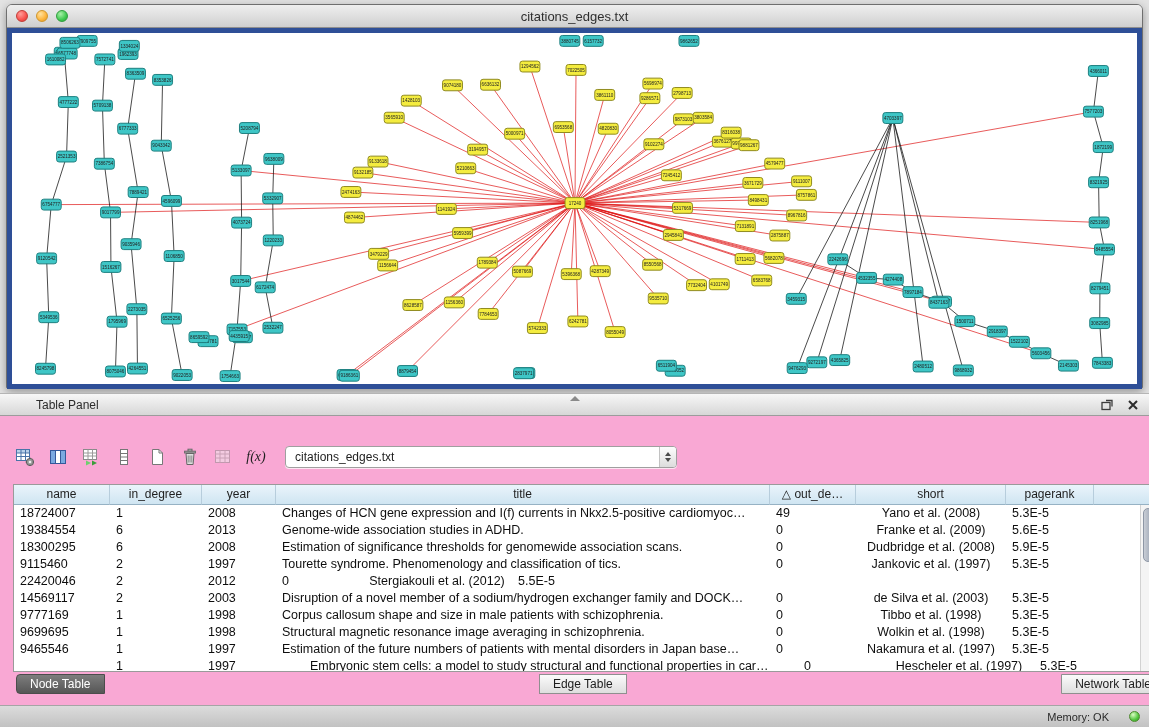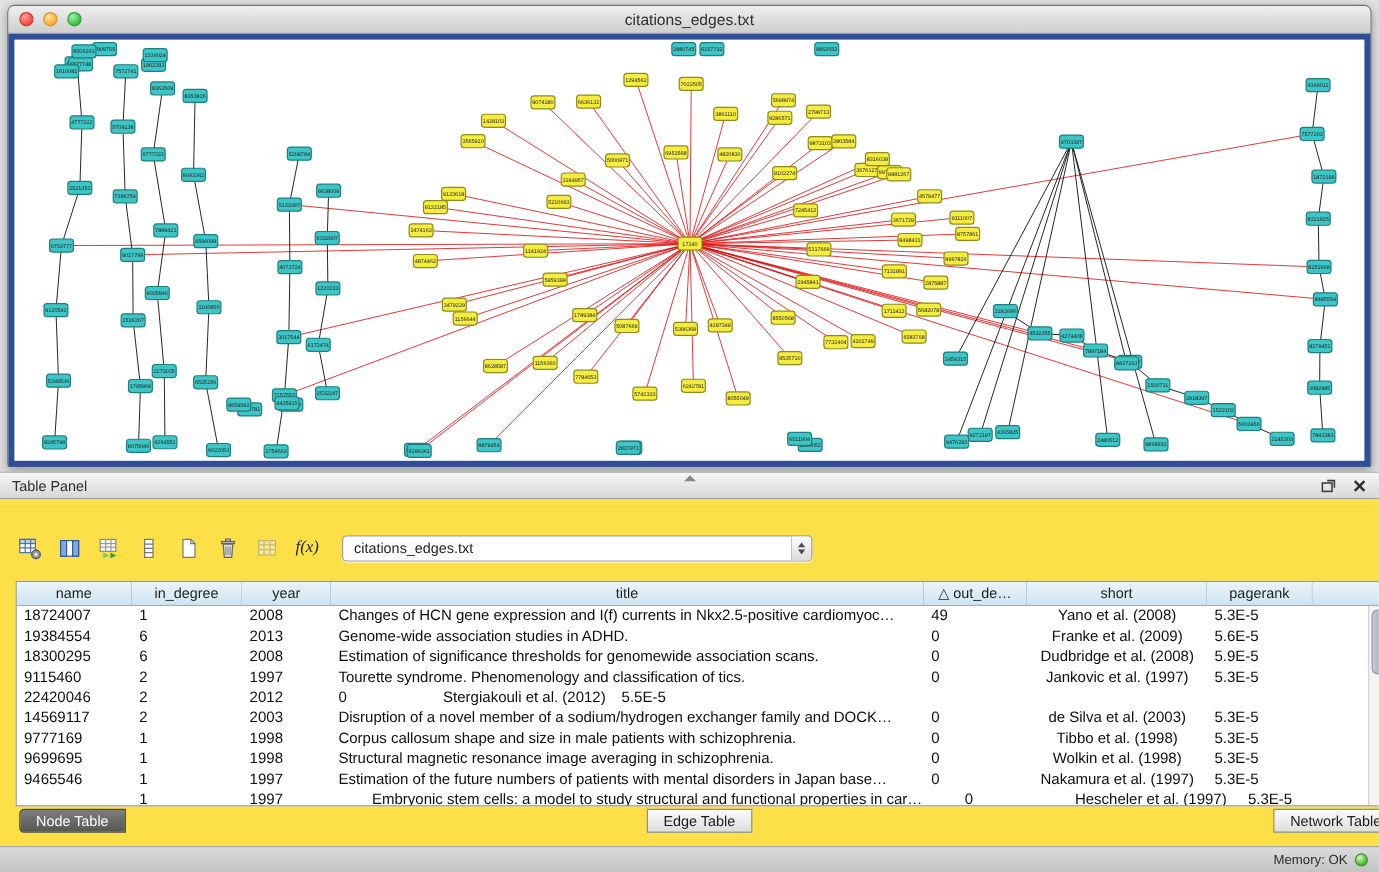--- a/index.html
+++ b/index.html
@@ -17,29 +17,29 @@
   .light.red   { background:radial-gradient(circle at 35% 30%, #ff9d99, #f9514d 60%, #c93a34); border:1px solid #c23b35; }
   .light.yellow{ background:radial-gradient(circle at 35% 30%, #ffe2a0, #fdb43b 60%, #d3932a); border:1px solid #cf962d; }
   .light.green { background:radial-gradient(circle at 35% 30%, #a9f0a9, #3fc950 60%, #2b9c3a); border:1px solid #2f9e3d; }
   .net-frame { height:361px; background:#2e4f97; padding:5px; }
   .net-canvas { width:100%; height:100%; background:#ffffff; position:relative; overflow:hidden; }
   .net-canvas svg { width:100%; height:100%; display:block; }
 
   
   .panel-header { position:absolute; left:0; top:393px; width:1149px; height:23px;
     background:linear-gradient(#f7f7f7,#d7d7d7); border-top:1px solid #b5b5b5; border-bottom:1px solid #9c9c9c;
-    display:flex; align-items:center; }
+    display:flex; align-items:center;padding-left:26px; }
   .panel-header .ptitle { font-size:12px; color:#2c2c2c; margin-left:10px; }
   .panel-header .spacer { flex:1; }
   .drag-handle { position:absolute; left:50%; top:2px; width:0; height:0; margin-left:-5px;
     border-left:5px solid transparent; border-right:5px solid transparent; border-bottom:5px solid #8a8a8a; }
   .hdr-btn { width:20px; height:18px; display:flex; align-items:center; justify-content:center; margin-right:6px; cursor:default; }
 
   
-  .panel-body { position:absolute; left:0; top:416px; width:1149px; height:289px; background:#fde047; }
+  .panel-body { position:absolute; left:0; top:416px; width:1149px; height:289px; background:#f9a8d4; }
   .toolbar { position:absolute; left:12px; top:27px; height:28px; display:flex; align-items:center; gap:7px; }
   .tool { width:26px; height:26px; display:flex; align-items:center; justify-content:center; border-radius:3px; }
   .fx { font-family:"Liberation Serif", serif; font-style:italic; font-size:14px; color:#1f1f1f; }
   .dropdown { position:absolute; left:285px; top:30px; width:392px; height:22px; background:#ffffff;
     border:1px solid #9f9f9f; border-radius:4px; display:flex; align-items:center; box-shadow:0 1px 0 rgba(255,255,255,.7); }
   .dropdown .dval { font-size:12px; color:#1d1d1d; padding-left:9px; flex:1; white-space:nowrap; overflow:hidden; }
   .dropdown .stepper { width:17px; height:100%; border-left:1px solid #c2c2c2; background:linear-gradient(#fdfdfd,#dcdcdc);
     border-radius:0 3px 3px 0; display:flex; flex-direction:column; align-items:center; justify-content:center; gap:2px; }
   .tri-up { width:0; height:0; border-left:3.5px solid transparent; border-right:3.5px solid transparent; border-bottom:4px solid #4a4a4a; }
   .tri-dn { width:0; height:0; border-left:3.5px solid transparent; border-right:3.5px solid transparent; border-top:4px solid #4a4a4a; }
@@ -64,21 +64,21 @@
   .tabs { position:absolute; left:16px; top:258px; width:100%; display:flex; justify-content:space-between; }
   .tab { height:20px; line-height:18px; font-size:12px; padding:0 13px; border:1px solid #8f8f8f; margin-left:-1px;
     background:linear-gradient(#fbfbfb,#dedede); color:#1c1c1c; }
   .tab.first { border-radius:4px 0 0 4px; margin-left:0; }
   .tab.last { border-radius:0 4px 4px 0; }
   .tab.active { background:linear-gradient(#7d7d7d,#565656); color:#ffffff; border-color:#4c4c4c; }
 
   
   .statusbar { position:absolute; left:0; top:705px; width:1149px; height:22px;
     background:linear-gradient(#dcdcdc,#c2c2c2); border-top:1px solid #a5a5a5;
-    display:flex; align-items:center; justify-content:flex-end; gap:6px; padding-right:9px;padding-left:41px; }
+    display:flex; align-items:center; justify-content:flex-end; gap:20px; padding-right:9px;padding-left:41px; }
   .mem-label { font-size:11px; color:#2b2b2b; }
   .mem-dot { width:11px; height:11px; border-radius:50%;
     background:radial-gradient(circle at 35% 30%, #d9fbc2, #52c63e 60%, #2f9426); border:1px solid #4e8a2e; }
 </style>
 </head>
 <body>
 
 <div class="graph-window">
   <div class="titlebar">
     <div class="lights">

